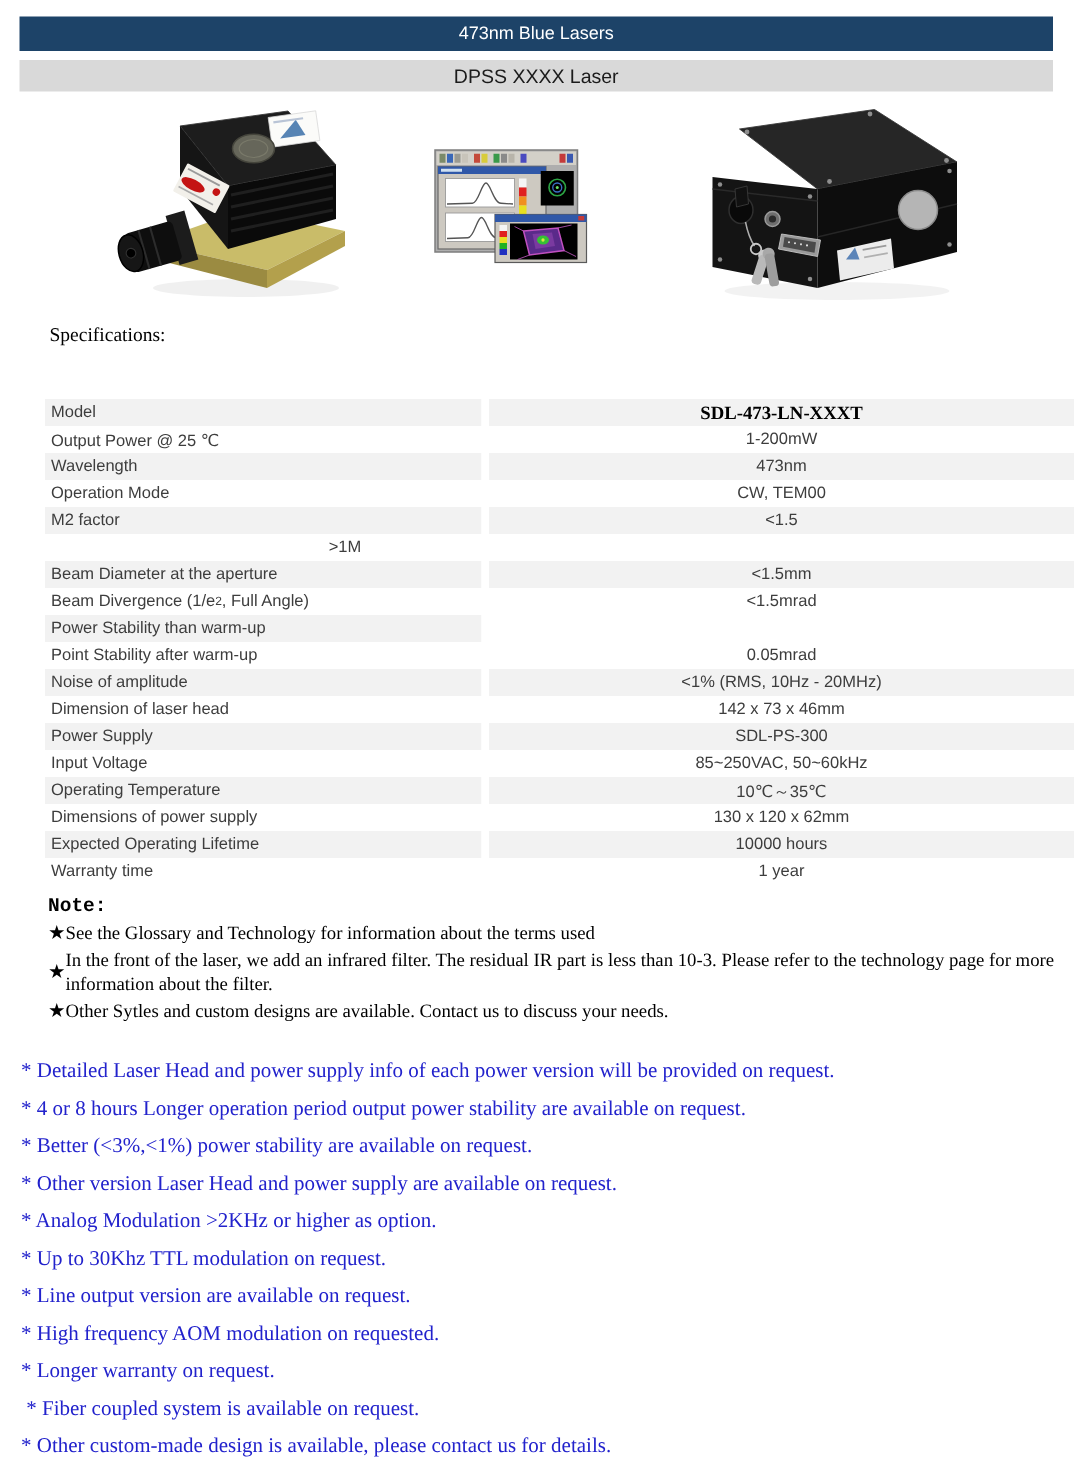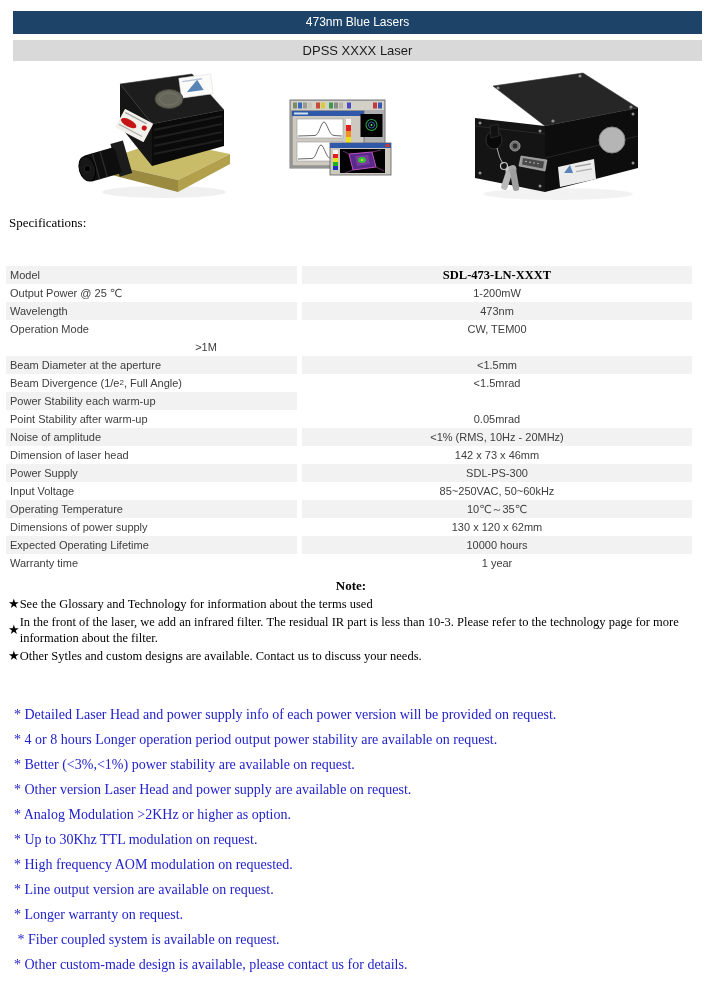--- a/index.html
+++ b/index.html
@@ -5,35 +5,35 @@
   html,body{margin:0;padding:0;}
   body{width:719px;height:984px;position:relative;background:#fff;overflow:hidden;
        font-family:"Liberation Sans","DejaVu Sans",sans-serif;}
   .bar{position:absolute;left:13px;width:689px;text-align:center;}
   .bar-title{top:11px;height:23px;line-height:23px;background:#1d4368;color:#fff;font-size:12px;}
   .bar-subtitle{top:40px;height:21px;line-height:21px;background:#d9d9d9;color:#1b1b1b;font-size:13px;}
   .photo{position:absolute;}
   #photo-laser-head{left:76px;top:68px;}
   #photo-software{left:289px;top:94px;}
   #photo-power-supply{left:463px;top:66px;}
-  .spec-section{position:absolute;left:6px;top:214px;width:688px;}
+  .spec-section{position:absolute;left:30px;top:214px;width:688px;}
   .spec-heading{font-family:"Liberation Serif","DejaVu Serif",serif;font-size:13px;color:#000;
                 height:20px;line-height:18px;padding-left:3px;}
   .spec-table{width:686px;margin-top:32px;}
   .spec-row{display:flex;min-height:18px;align-items:center;}
   .spec-row.stripe .spec-label,.spec-row.stripe .spec-value{background:#f2f2f2;}
   .spec-label{width:291px;padding-left:4px;box-sizing:border-box;font-size:11px;color:#3d3d3d;
               align-self:stretch;display:flex;align-items:center;}
   .spec-label sup{font-size:8px;line-height:0;}
   .spec-gap{width:5px;align-self:stretch;background:#fff;}
   .spec-value{width:390px;text-align:center;font-size:11px;color:#3d3d3d;align-self:stretch;
               display:flex;align-items:center;justify-content:center;}
   .spec-value.strong{font-family:"Liberation Serif","DejaVu Serif",serif;font-weight:bold;font-size:12.5px;color:#000;}
-  .note-heading{font-family:Liberation Serif, serif;font-weight:bold;font-size:13px;
-                color:#000;margin-top:5px;line-height:17px;padding-left:2px;text-align:center;}
+  .note-heading{font-family:Liberation Mono, monospace;font-weight:bold;font-size:13px;
+                color:#000;margin-top:5px;line-height:17px;padding-left:2px;}
   .note-row{display:flex;align-items:center;margin-top:2px;padding-left:2px;
             font-family:"Liberation Serif","DejaVu Serif",serif;font-size:12.5px;color:#000;}
   .note-star{flex:0 0 auto;font-size:13px;line-height:16px;}
   .note-text{line-height:16px;}
   .request-list{position:absolute;left:14px;top:702px;width:700px;
                 font-family:"Liberation Serif","DejaVu Serif",serif;font-size:14px;color:#2222cc;}
   .request-item{line-height:25px;white-space:pre-wrap;}
 </style>
 </head>
 <body>
@@ -223,36 +223,41 @@
       <div class="spec-row stripe">
         <div class="spec-label">Wavelength</div>
         <div class="spec-gap"></div>
         <div class="spec-value">473nm</div>
       </div>
       <div class="spec-row">
         <div class="spec-label">Operation Mode</div>
         <div class="spec-gap"></div>
         <div class="spec-value">CW, TEM00</div>
       </div>
+      <div class="spec-row stripe">
+        <div class="spec-label">M2 factor</div>
+        <div class="spec-gap"></div>
+        <div class="spec-value">&lt;1.5</div>
+      </div>
       <div class="spec-row">
         <div class="spec-gap"></div>
         <div class="spec-value">&gt;1M</div>
       </div>
       <div class="spec-row stripe">
         <div class="spec-label">Beam Diameter at the aperture</div>
         <div class="spec-gap"></div>
         <div class="spec-value">&lt;1.5mm</div>
       </div>
       <div class="spec-row">
         <div class="spec-label">Beam Divergence (1/e<sup>2</sup>, Full Angle)</div>
         <div class="spec-gap"></div>
         <div class="spec-value">&lt;1.5mrad</div>
       </div>
       <div class="spec-row stripe">
-        <div class="spec-label">Power Stability each warm-up</div>
+        <div class="spec-label">Power Stability than warm-up</div>
         <div class="spec-gap"></div>
       </div>
       <div class="spec-row">
         <div class="spec-label">Point Stability after warm-up</div>
         <div class="spec-gap"></div>
         <div class="spec-value">0.05mrad</div>
       </div>
       <div class="spec-row stripe">
         <div class="spec-label">Noise of amplitude</div>
         <div class="spec-gap"></div>
@@ -310,18 +315,18 @@
   </div>
 </div>
 
 <div class="request-list">
     <div class="request-item">* Detailed Laser Head and power supply info of each power version will be provided on request.</div>
     <div class="request-item">* 4 or 8 hours Longer operation period output power stability are available on request.</div>
     <div class="request-item">* Better (&lt;3%,&lt;1%) power stability are available on request.</div>
     <div class="request-item">* Other version Laser Head and power supply are available on request.</div>
     <div class="request-item">* Analog Modulation &gt;2KHz or higher as option.</div>
     <div class="request-item">* Up to 30Khz TTL modulation on request.</div>
+    <div class="request-item">* Line output version are available on request.</div>
     <div class="request-item">* High frequency AOM modulation on requested.</div>
-    <div class="request-item">* Line output version are available on request.</div>
     <div class="request-item">* Longer warranty on request.</div>
     <div class="request-item"> * Fiber coupled system is available on request.</div>
     <div class="request-item">* Other custom-made design is available, please contact us for details.</div>
   </div>
 
 </body></html>

